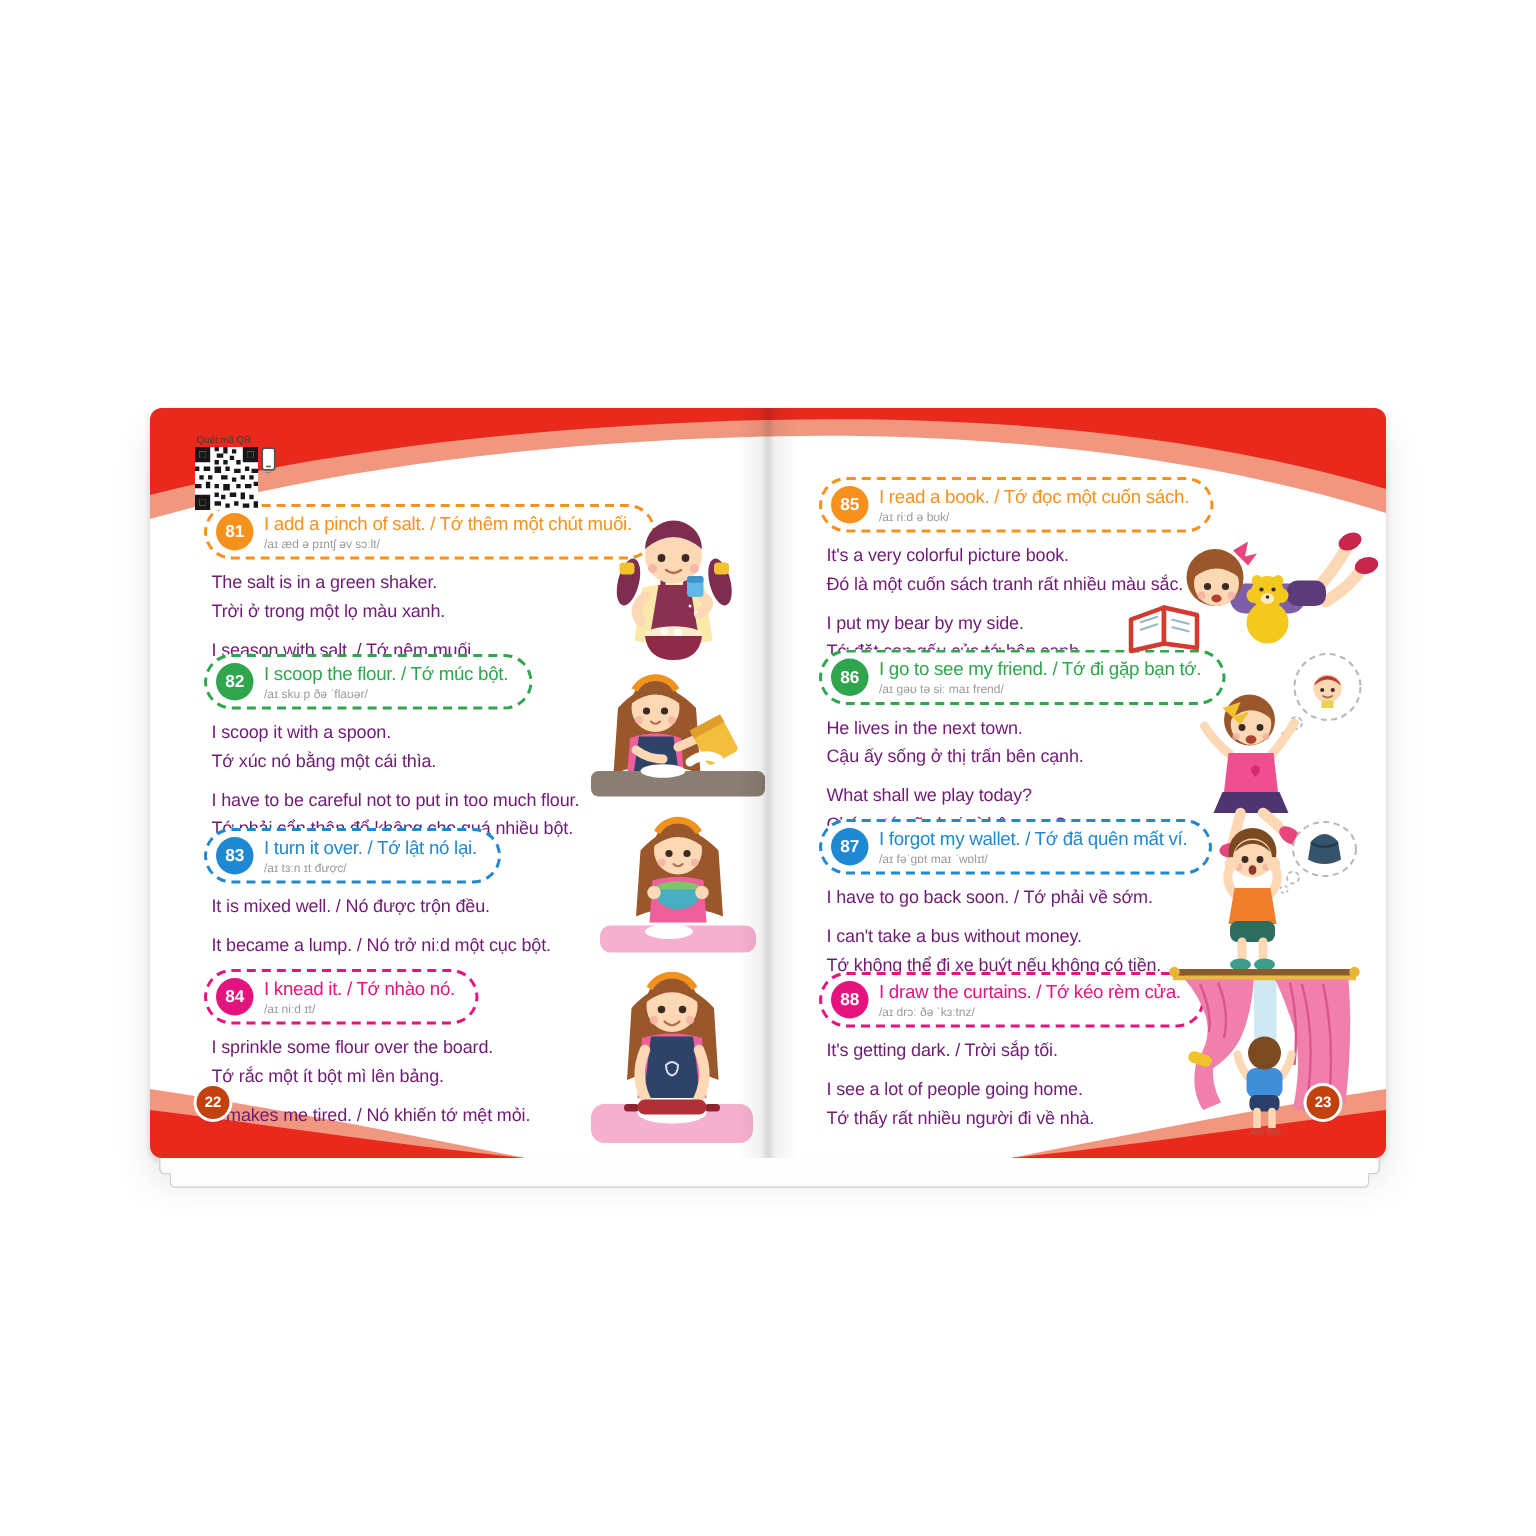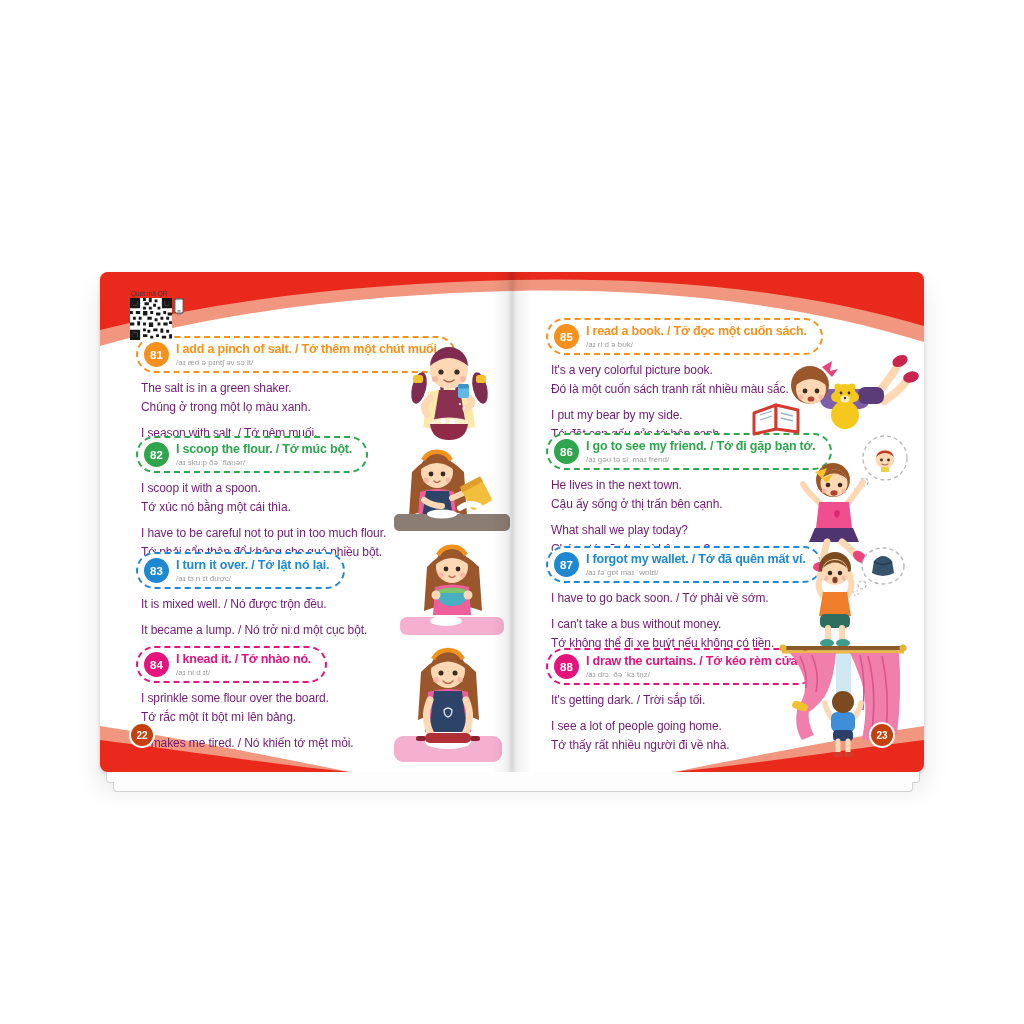--- a/index.html
+++ b/index.html
@@ -21,21 +21,21 @@
   .entry { position:absolute; z-index:2; }
   .entry-head {
     display:inline-flex; align-items:flex-start; gap:7px;
     border:2px dashed var(--c); border-radius:22px; padding:4px 14px 4px 6px; background:#fff;
   }
   .badge {
     width:25px; height:25px; border-radius:50%; background:var(--c); color:#fff;
     font-weight:bold; font-size:11.5px; display:flex; align-items:center; justify-content:center;
     flex:0 0 25px;
   }
-  .title { color:var(--c); font-weight:bold; font-size:12.5px; line-height:1.15; letter-spacing:-0.2px; white-space:nowrap; }
+  .title { color:var(--c); font-weight:normal; font-size:12.5px; line-height:1.15; letter-spacing:-0.2px; white-space:nowrap; }
   .phon  { color:#9a9a9a; font-size:8px; margin-top:2px; }
   .sents { margin-top:6px; margin-left:5px; }
   .sg { margin-bottom:7px; }
   .sg p { margin:0; font-size:12px; line-height:19px; color:#701a75; letter-spacing:-0.1px; white-space:nowrap; }
   .illus { position:absolute; z-index:2; }
   .pagenum {
     position:absolute; z-index:4; width:22px; height:22px; border-radius:50%;
     background:#c2410c; color:#fff; font-size:10px; font-weight:bold;
     display:flex; align-items:center; justify-content:center; box-shadow:0 0 0 2px #fff;
   }
@@ -92,21 +92,21 @@
     <div class="entry-head" style="--c: #F6911E;">
       <div class="badge">81</div>
       <div>
         <div class="title">I add a pinch of salt. / Tớ thêm một chút muối.</div>
         <div class="phon">/aɪ æd ə pɪntʃ əv sɔːlt/</div>
       </div>
     </div>
     <div class="sents">
       <div class="sg">
         <p>The salt is in a green shaker.</p>
-        <p>Chúng ở trong một lọ màu xanh.</p>
+        <p>Trời ở trong một lọ màu xanh.</p>
       </div>
       <div class="sg">
         <p>I season with salt. / Tớ nêm muối.</p>
       </div>
     </div>
   </div>
 
   <div class="entry" style="left:36px;top:164px;width:310px">
     <div class="entry-head" style="--c: #2FA64D;">
       <div class="badge">82</div>

